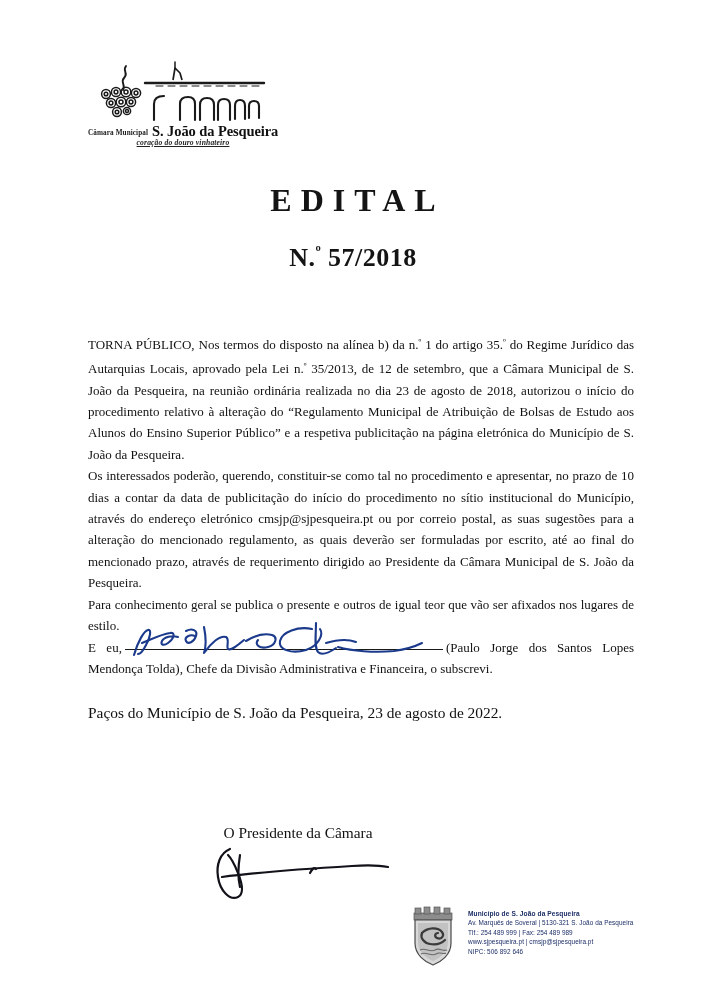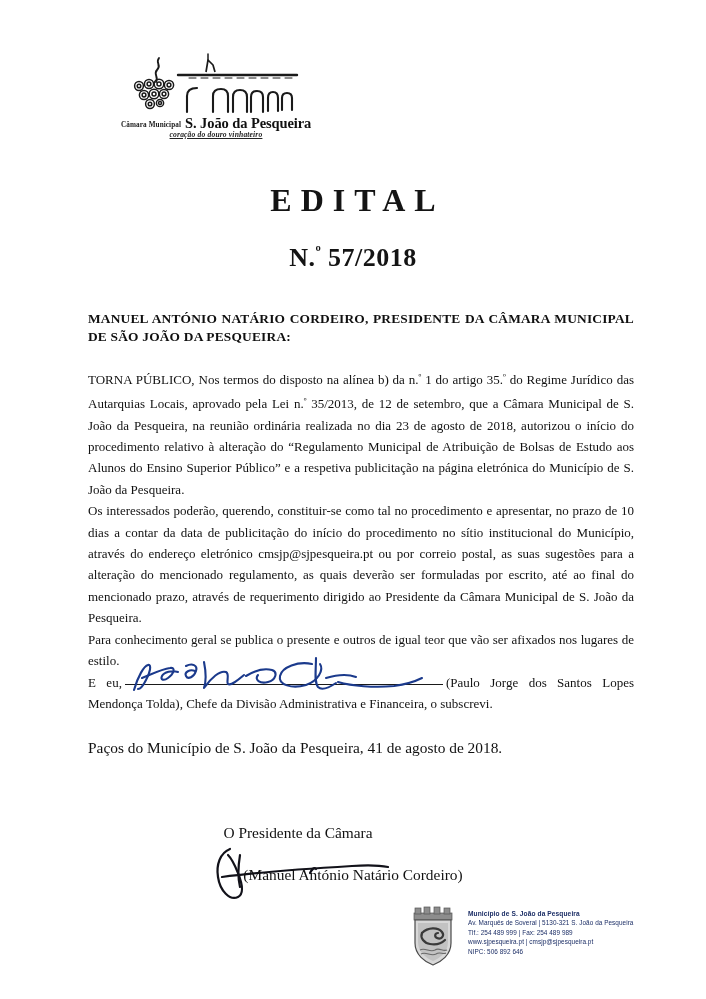--- a/index.html
+++ b/index.html
@@ -20,24 +20,23 @@
   .header {
     position: absolute;
     left: 0;
     top: 52px;
     width: 706px;
     height: 100px;
   }
   .logo-wrap {
     position: absolute;
     left: 88px;
-    top: 0;
+    top: 8px;
     width: 190px;
     height: 98px;
-    margin-left: 33px;
   }
   .logo-art {
     position: absolute;
     left: 8px;
     top: 0;
     width: 170px;
     height: 62px;
   }
   .logo-name {
     position: absolute;
@@ -299,21 +298,20 @@
   </div>
 </div>
 
 <div class="doc-title">EDITAL</div>
 <div class="doc-number">
   <span>N.</span><span class="ord">º</span><span> 57/2018</span>
 </div>
 
 <div class="body-block">
 
-  <p class="addressee">MANUEL ANTÓNIO NATÁRIO CORDEIRO, PRESIDENTE DA CÂMARA MUNICIPAL DE SÃO JOÃO DA PESQUEIRA:</p>
 
   <p class="para first"><span>TORNA PÚBLICO, Nos termos do disposto na alínea b) da n.</span><span class="ord-sup">º</span><span> 1 do artigo 35.</span><span class="ord-sup">º</span><span> do Regime Jurídico das Autarquias Locais, aprovado pela Lei n.</span><span class="ord-sup">º</span><span> 35/2013, de 12 de setembro, que a Câmara Municipal de S. João da Pesqueira, na reunião ordinária realizada no dia 23 de agosto de 2018, autorizou o início do procedimento relativo à alteração do “Regulamento Municipal de Atribuição de Bolsas de Estudo aos Alunos do Ensino Superior Público” e a respetiva publicitação na página eletrónica do Município de S. João da Pesqueira.</span></p>
 
   <p class="para">Os interessados poderão, querendo, constituir-se como tal no procedimento e apresentar, no prazo de 10 dias a contar da data de publicitação do início do procedimento no sítio institucional do Município, através do endereço eletrónico cmsjp@sjpesqueira.pt ou por correio postal, as suas sugestões para a alteração do mencionado regulamento, as quais deverão ser formuladas por escrito, até ao final do mencionado prazo, através de requerimento dirigido ao Presidente da Câmara Municipal de S. João da Pesqueira.</p>
 
   <p class="para">Para conhecimento geral se publica o presente e outros de igual teor que vão ser afixados nos lugares de estilo.</p>
 
   <p class="para sig-para"><span>E eu,</span><span class="sig-rule"></span><span>(Paulo Jorge dos Santos Lopes Mendonça Tolda), Chefe da Divisão Administrativa e Financeira, o subscrevi.</span>
     <svg class="sig-ink-blue" viewBox="0 0 330 38">
       <g fill="none" stroke="#1b3a8c" stroke-width="2.1" stroke-linecap="round" stroke-linejoin="round">
@@ -323,36 +321,35 @@
         <path d="M88 6 C90 16, 90 26, 88 32 C95 22, 104 14, 110 16 C114 18, 110 26, 112 28 C115 30, 122 24, 128 19"></path>
         <path d="M130 20 C138 15, 148 12, 156 14 C162 16, 160 24, 152 26 C144 28, 138 24, 142 19"></path>
         <path d="M196 8 C182 5, 166 11, 164 20 C162 29, 176 33, 190 29 C202 25, 208 14, 204 8"></path>
         <path d="M200 2 C200 14, 198 26, 202 31 C206 35, 214 31, 220 27"></path>
         <path d="M210 22 C220 19, 232 18, 240 21"></path>
         <path d="M222 26 C236 30, 258 32, 278 30 C292 28, 300 25, 306 22"></path>
       </g>
     </svg>
   </p>
 
-  <p class="para date-line">Paços do Município de S. João da Pesqueira, 41 de agosto de 2018.</p>
+  <p class="para date-line">Paços do Município de S. João da Pesqueira, 23 de agosto de 2022.</p>
 </div>
 
 <div class="closing">
   <div class="closing-title">O Presidente da Câmara</div>
   <div class="sig-area">
     <svg class="sig-ink-black" viewBox="0 0 212 56">
       <g fill="none" stroke="#12121a" stroke-width="2.2" stroke-linecap="round" stroke-linejoin="round">
         <path d="M38 2 C28 6, 24 18, 26 30 C28 44, 38 54, 46 50 C52 47, 50 36, 46 26 C42 16, 38 10, 36 8"></path>
         <path d="M48 8 C46 20, 46 32, 48 40"></path>
         <path d="M30 30 C60 26, 110 22, 160 19 C175 18, 186 18, 196 20"></path>
         <path d="M118 26 C120 22, 122 20, 124 22"></path>
       </g>
     </svg>
   </div>
-  <div class="closing-name">(Manuel António Natário Cordeiro)</div>
 </div>
 
 <div class="footer">
   <svg class="crest" viewBox="0 0 50 62">
 
     <g fill="#8d8d8d" stroke="#555" stroke-width="0.7">
       <rect x="6" y="8" width="38" height="7"></rect>
       <rect x="7" y="3" width="6" height="6"></rect>
       <rect x="16" y="2" width="6" height="7"></rect>
       <rect x="26" y="2" width="6" height="7"></rect>

